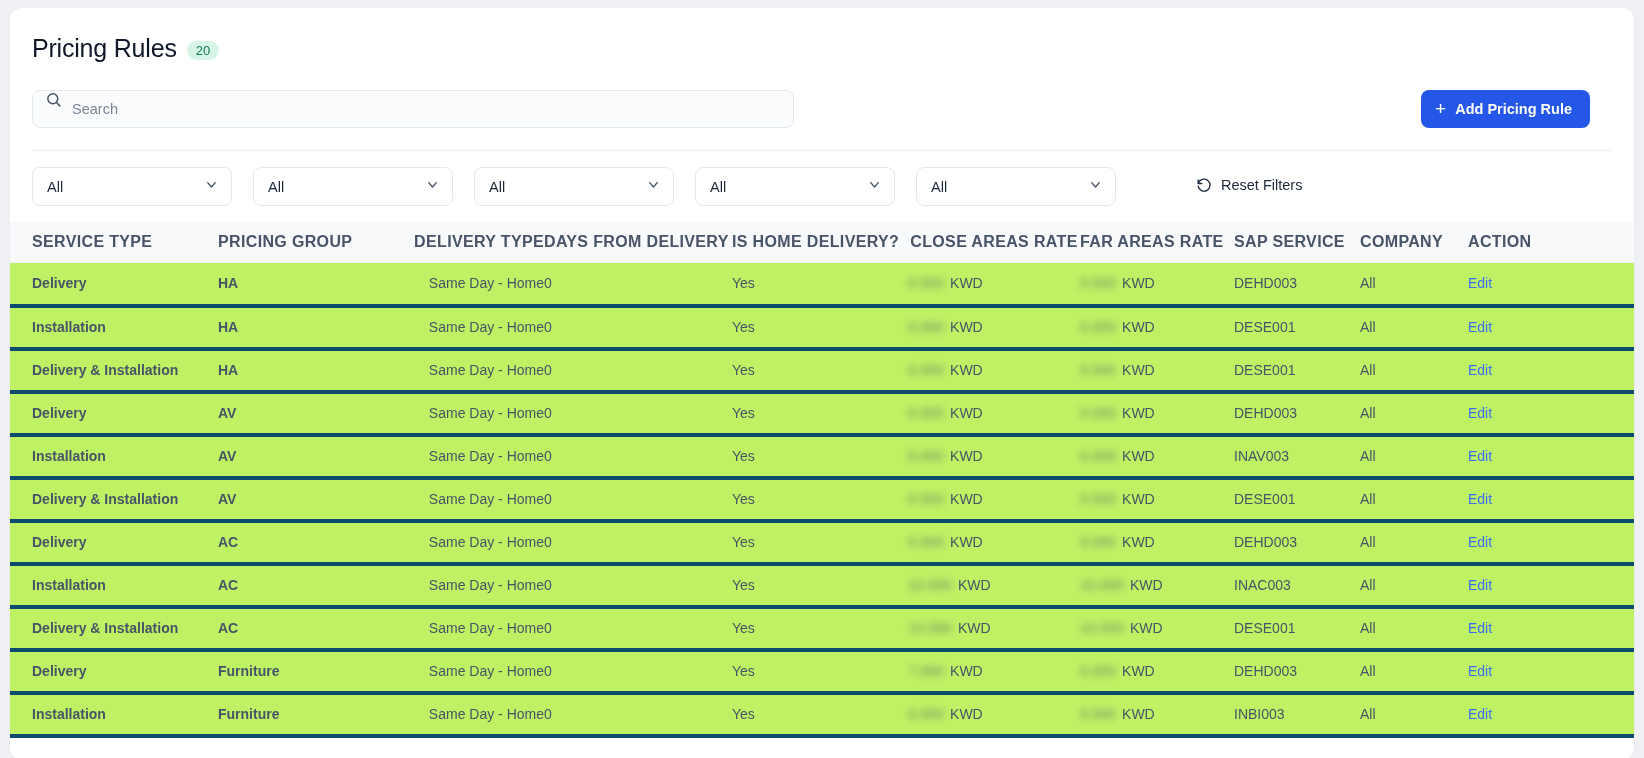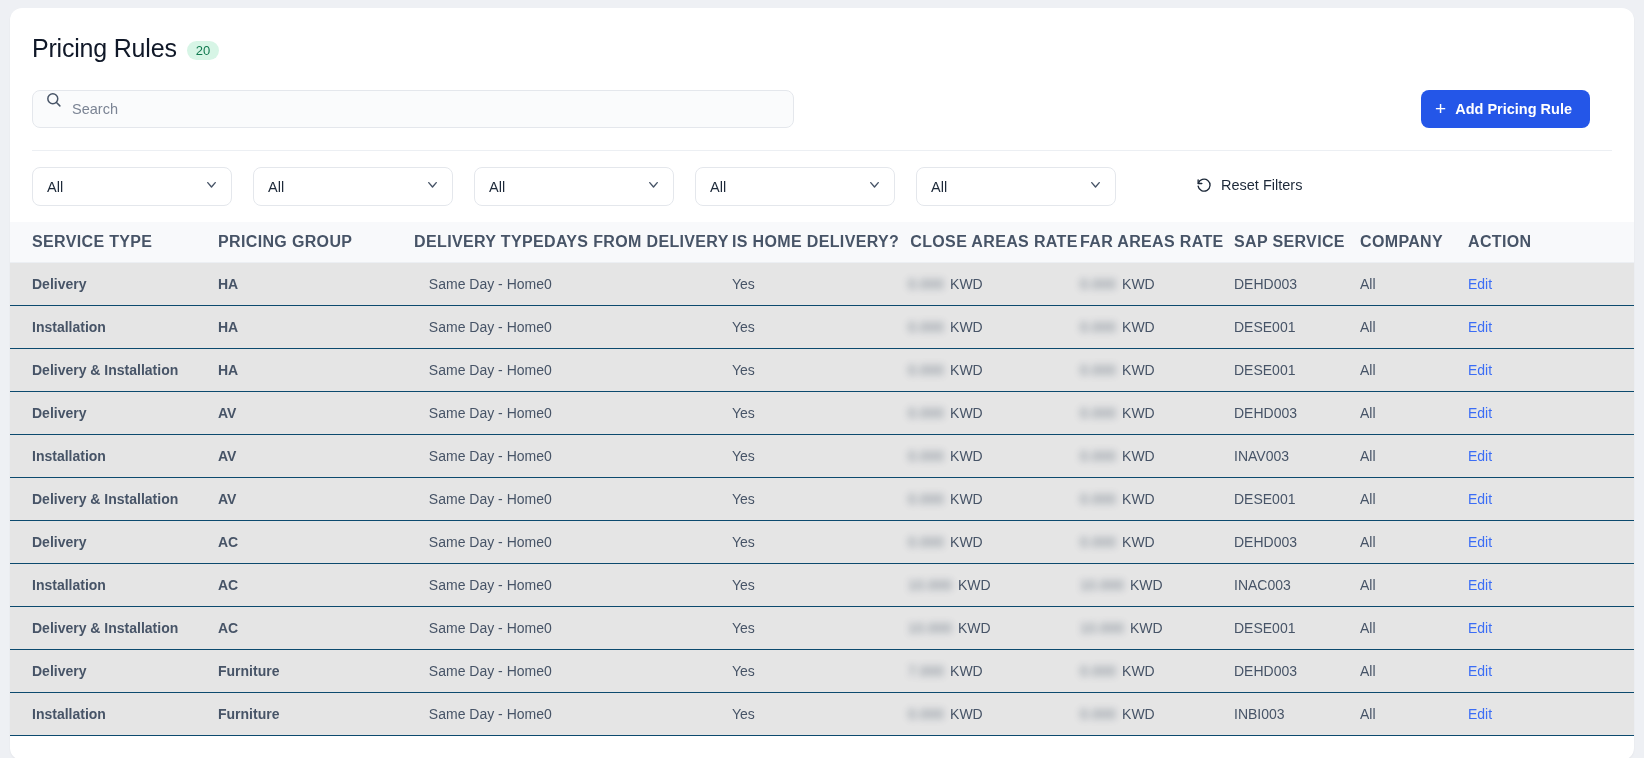--- a/index.html
+++ b/index.html
@@ -195,21 +195,21 @@
     font-size: 16px;
     font-weight: 700;
     color: #475467;
     letter-spacing: 0.35px;
     padding: 11px 0 11px 0;
     height: 36px;
     border-bottom: 1px solid #eceff3;
     white-space: nowrap;
   }
 
-  tbody tr { border-bottom: 1px solid #0c4a6e; background: #e5e5e5; }
+  tbody tr { border-bottom: 4px solid #0c4a6e; background: #bef264; }
 
   tbody td {
     padding: 0;
     height: 43px;
     font-size: 14px;
     color: #475467;
     vertical-align: middle;
     white-space: nowrap;
   }
 

